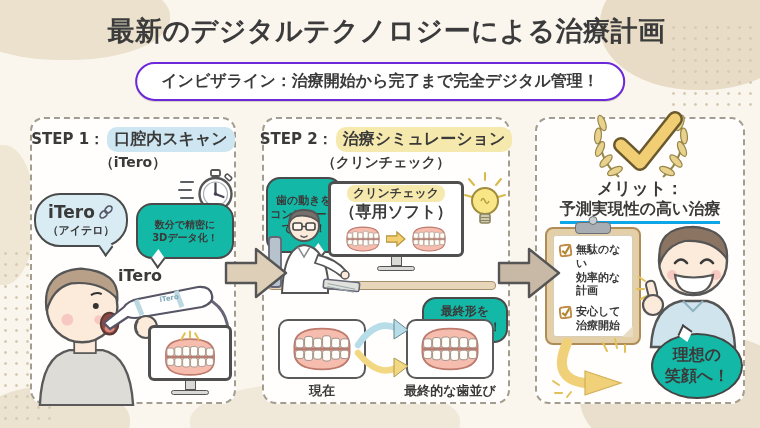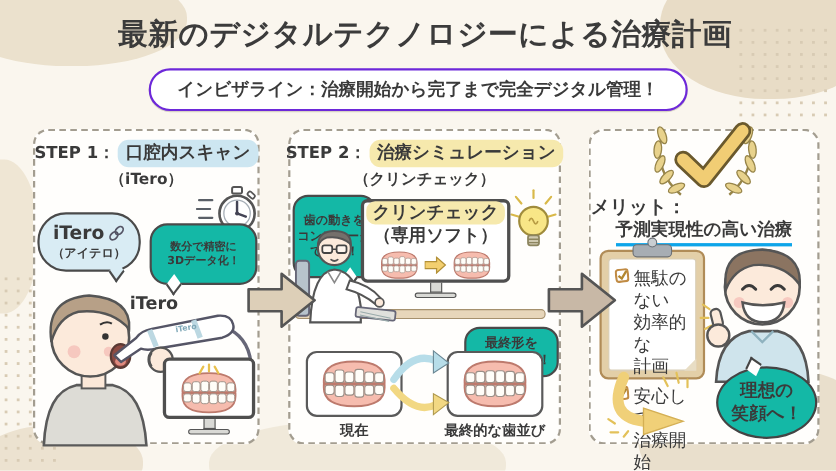--- a/index.html
+++ b/index.html
@@ -32,45 +32,45 @@
   .b-sub{font-size:11px;font-weight:700;margin-top:1px}
   .bubble-speed{left:104px;top:84px;width:98px;height:56px}
   .bubble-speed .txt{font-size:10px}
   .device-label{position:absolute;left:86px;top:147px;font-size:16px;font-weight:800}
   .monitor{position:absolute;display:flex;flex-direction:column;align-items:center}
   .screen{background:#fff;border:3px solid #4f4f4f;border-radius:6px;width:100%;display:flex;flex-direction:column;align-items:center;justify-content:center;position:relative}
   .stand{width:11px;height:9px;background:#d9d9d5;border:1.5px solid #555;border-top:none}
   .mbase{width:38px;height:5px;background:#d9d9d5;border:1.5px solid #555;border-radius:3px}
   .mon1{left:116px;top:206px;width:84px}.mon1 .screen{height:56px}
   .mon2{left:64px;top:62px;width:136px}.mon2 .screen{height:76px}
-  .mon2-title{font-size:16px;font-weight:800;background:var(--yellow-hl);padding:0 6px;border-radius:8px}
+  .mon2-title{font-size:12px;font-weight:800;background:var(--yellow-hl);padding:0 6px;border-radius:8px}
   .mon2-sub{font-size:16px;font-weight:800;margin:0 0 2px}
   .teeth-row{display:flex;align-items:center;gap:2px}
   .bubble-predict{left:2px;top:58px;width:76px;height:76px;border-radius:14px}
   .bubble-predict .txt{font-size:11px}
   .bubble-confirm{left:158px;top:178px;width:86px;height:46px;border-radius:14px}
   .bubble-confirm .txt{font-size:12px}
   .desk{position:absolute;left:4px;top:162px;width:228px;height:9px;background:#e7d6ba;border:1.5px solid #a5906d;border-radius:4px}
   .tbox{position:absolute;top:200px;width:88px;height:60px;border:2px solid #5a5a5a;border-radius:10px;background:#fff;display:flex;align-items:center;justify-content:center}
   .tbox.cur{left:14px}.tbox.fin{left:142px}
   .tlabel{position:absolute;top:263px;text-align:center;font-size:13px;font-weight:800;white-space:nowrap}
   .tlabel.cur{left:14px;width:88px}.tlabel.fin{left:130px;width:112px}
   .block-arrow{position:absolute;top:246px;z-index:5}
   .a1{left:224px}.a2{left:497px}
   .fill-tan{fill:var(--arrow-tan)} .fill-gray{fill:var(--arrow-gray)}
-  .mtitle{position:absolute;top:58px;left:0;right:0;font-size:17px;font-weight:800}
+  .mtitle{position:absolute;top:58px;left:0;right:0;text-align:center;font-size:17px;font-weight:800}
   .msub-wrap{position:absolute;top:80px;left:0;right:0;text-align:center}
   .msub{display:inline-block;font-size:16px;font-weight:800;border-bottom:3px solid #0ea5e9;padding-bottom:1px;white-space:nowrap}
   .clipboard{position:absolute;left:8px;top:108px;width:96px;height:118px;background:#e3cfa8;border:2.5px solid #b08c58;border-radius:8px}
   .clip{position:absolute;top:-7px;left:50%;transform:translateX(-50%);width:36px;height:12px;background:#a7adb3;border:1.5px solid #6b7076;border-radius:4px}
   .clip-knob{position:absolute;top:-13px;left:50%;transform:translateX(-50%);width:9px;height:9px;background:#c9ced2;border:1.5px solid #6b7076;border-radius:50%}
   .paper{position:absolute;inset:6px;background:#fff;border:1px solid #d8cdb6;border-radius:3px;padding:7px 4px 4px 5px}
   .fold{position:absolute;right:-1px;bottom:-1px;width:0;height:0;border-left:11px solid #e8ddc4;border-bottom:11px solid transparent;transform:rotate(180deg)}
   .check-item{display:flex;align-items:flex-start;gap:4px;margin-bottom:7px}
-  .check-item .txt{font-size:16px;font-weight:400;line-height:1.25;white-space:pre-line}
+  .check-item .txt{font-size:11px;font-weight:700;line-height:1.25;white-space:pre-line}
   .goal-bubble{left:114px;top:214px;width:92px;height:66px;border:2.5px solid #444;border-radius:50%}
   .goal-bubble .txt{font-size:16px}
   .svg-abs{position:absolute}
 </style>
 </head>
 <body>
 
 <div class="stage">
 
   <div class="blob" style="left:-40px;top:-25px;width:210px;height:85px;background:#ebe1cd"></div>

